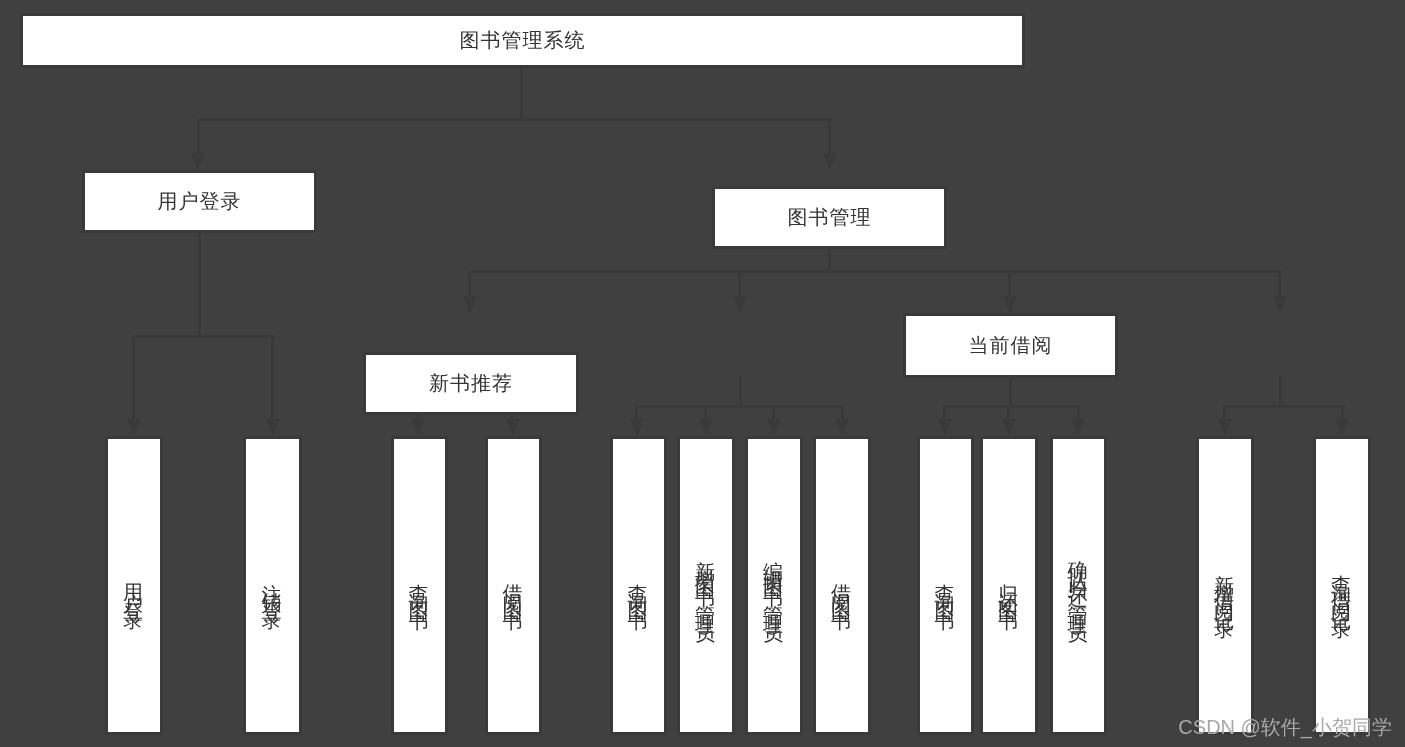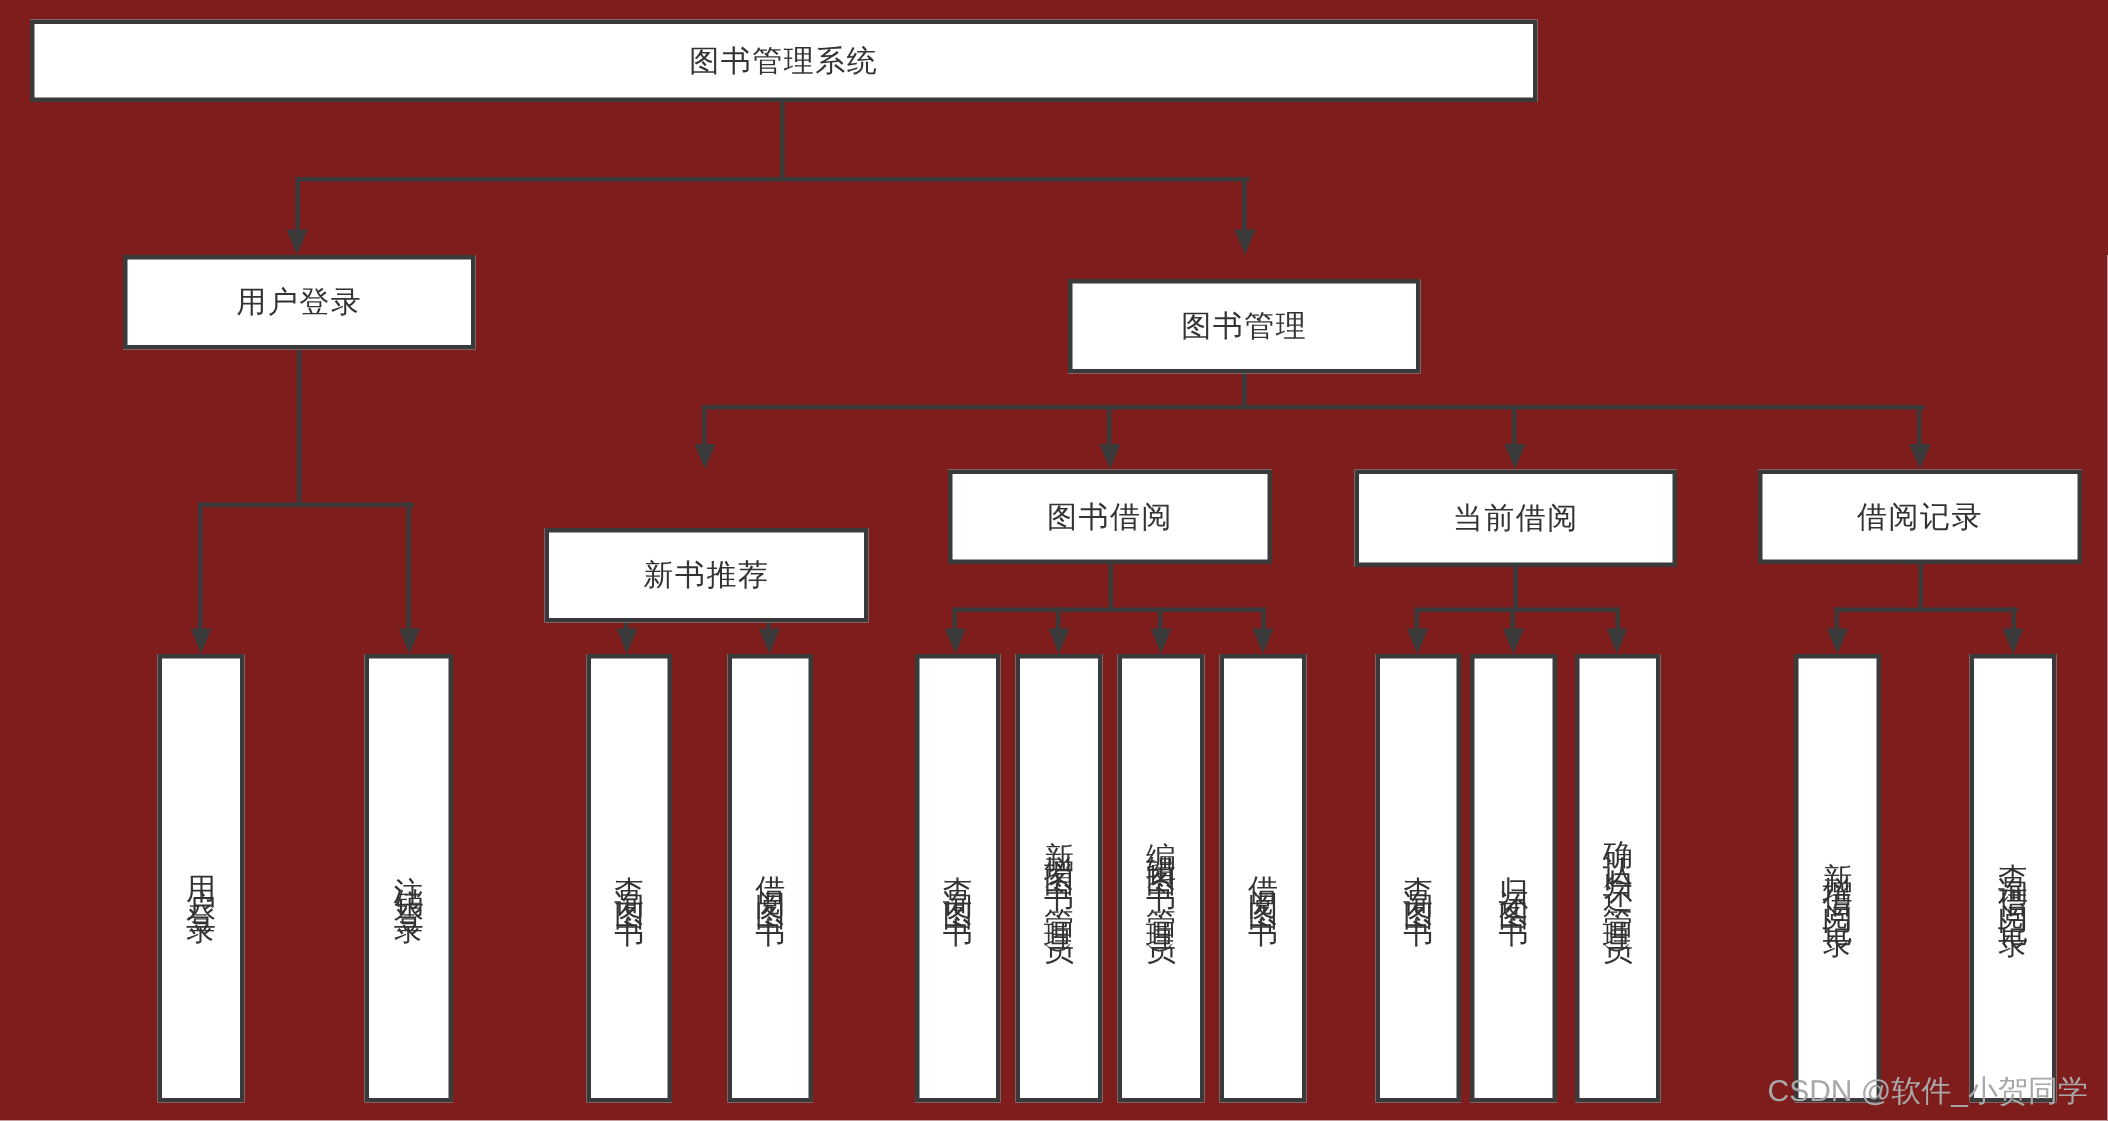--- a/index.html
+++ b/index.html
@@ -1,17 +1,17 @@
 <!DOCTYPE html>
 <html><head>
 <meta charset="utf-8">
 <style>
   html,body { margin:0; padding:0; background:#ffffff; }
   #canvas {
-    position:relative; width:1405px; height:747px; background:#7f1d1d;
+    position:relative; width:1405px; height:747px; background:#404040;
     font-family:"Liberation Sans","DejaVu Sans",sans-serif; overflow:hidden;
     --line:#3a3a3a; --text:#333333;
   }
   .box {
     position:absolute; box-sizing:border-box; border:3px solid var(--line);
     background:#ffffff; display:flex; align-items:center; justify-content:center;
     color:var(--text); font-size:20px; letter-spacing:1px; z-index:2;
   }
   .vbox {
     writing-mode:vertical-rl; text-orientation:mixed; letter-spacing:9px;
@@ -32,23 +32,21 @@
 <body>
 
 <div id="canvas">
 
   <div class="box" style="left:20px; top:13px; width:1005px; height:55px;">图书管理系统</div>
 
   <div class="box" style="left:82px; top:170px; width:235px; height:63px;">用户登录</div>
   <div class="box" style="left:712px; top:186px; width:235px; height:63px;">图书管理</div>
 
   <div class="box" style="left:363px; top:313px; width:216px; height:63px;margin-top:39px;">新书推荐</div>
-  <div class="box" style="left:632px; top:313px; width:216px; height:63px;">图书借阅</div>
   <div class="box" style="left:903px; top:313px; width:215px; height:65px;">当前借阅</div>
-  <div class="box" style="left:1172px; top:313px; width:216px; height:63px;">借阅记录</div>
 
   <div class="box vbox" style="left:105px; top:436px; width:58px; height:299px;">用户登录</div>
   <div class="box vbox" style="left:243px; top:436px; width:59px; height:299px;">注销登录</div>
 
   <div class="box vbox" style="left:391px; top:436px; width:57px; height:299px;">查询图书</div>
   <div class="box vbox" style="left:485px; top:436px; width:57px; height:299px;">借阅图书</div>
 
   <div class="box vbox" style="left:610px; top:436px; width:57px; height:299px;">查询图书</div>
   <div class="box vbox" style="left:677px; top:436px; width:58px; height:299px;">新增图书（管理员）</div>
   <div class="box vbox" style="left:745px; top:436px; width:58px; height:299px;">编辑图书（管理员）</div>

